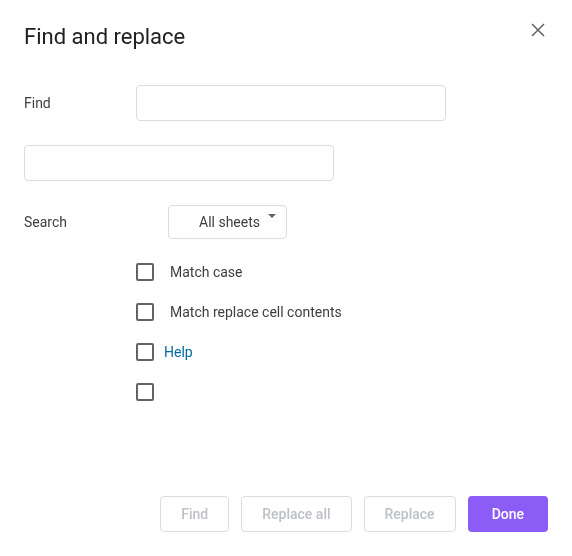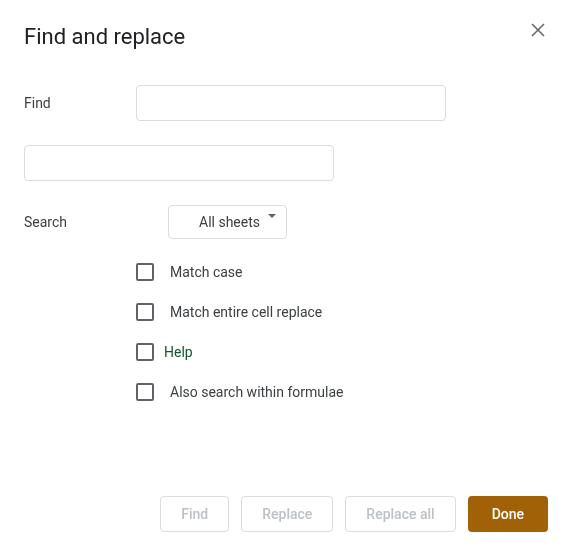--- a/index.html
+++ b/index.html
@@ -98,21 +98,21 @@
       border-radius: 2px;
       cursor: pointer;
       flex-shrink: 0;
     }
     .checkbox-label {
       margin-left: 16px;
       font-size: 14px;
       color: #3c4043;
     }
     .help-link {
-      color: #14532d;
+      color: #0369a1;
       margin-left: 10px;
       cursor: pointer;
       font-size: 14px;
     }
     .button-row {
       position: absolute;
       bottom: 24px;
       right: 24px;
       left: 24px;
       display: flex;
@@ -125,21 +125,21 @@
       border-radius: 4px;
       font-size: 14px;
       font-weight: 500;
       cursor: pointer;
       border: 1px solid #dadce0;
       background: #fff;
       color: #bdc1c6;
       font-family: inherit;
     }
     .btn-primary {
-      background: #a16207;
+      background: #8b5cf6;
       color: #fff;
       border: none;
       padding: 0 24px;
     }
   </style>
 </head>
 <body>
 
 <div class="dialog">
   <div class="close-btn">
@@ -167,31 +167,30 @@
     </div>
   </div>
 
   <div class="checkbox-group">
     <div class="checkbox-row">
       <div class="checkbox"></div>
       <span class="checkbox-label">Match case</span>
     </div>
     <div class="checkbox-row">
       <div class="checkbox"></div>
-      <span class="checkbox-label">Match entire cell replace</span>
+      <span class="checkbox-label">Match replace cell contents</span>
     </div>
     <div class="checkbox-row">
       <div class="checkbox"></div>
       <a class="help-link">Help</a>
     </div>
     <div class="checkbox-row">
       <div class="checkbox"></div>
-      <span class="checkbox-label">Also search within formulae</span>
     </div>
   </div>
 
   <div class="button-row">
     <button class="btn">Find</button>
+    <button class="btn">Replace all</button>
     <button class="btn">Replace</button>
-    <button class="btn">Replace all</button>
     <button class="btn btn-primary">Done</button>
   </div>
 </div>
 
 </body></html>

